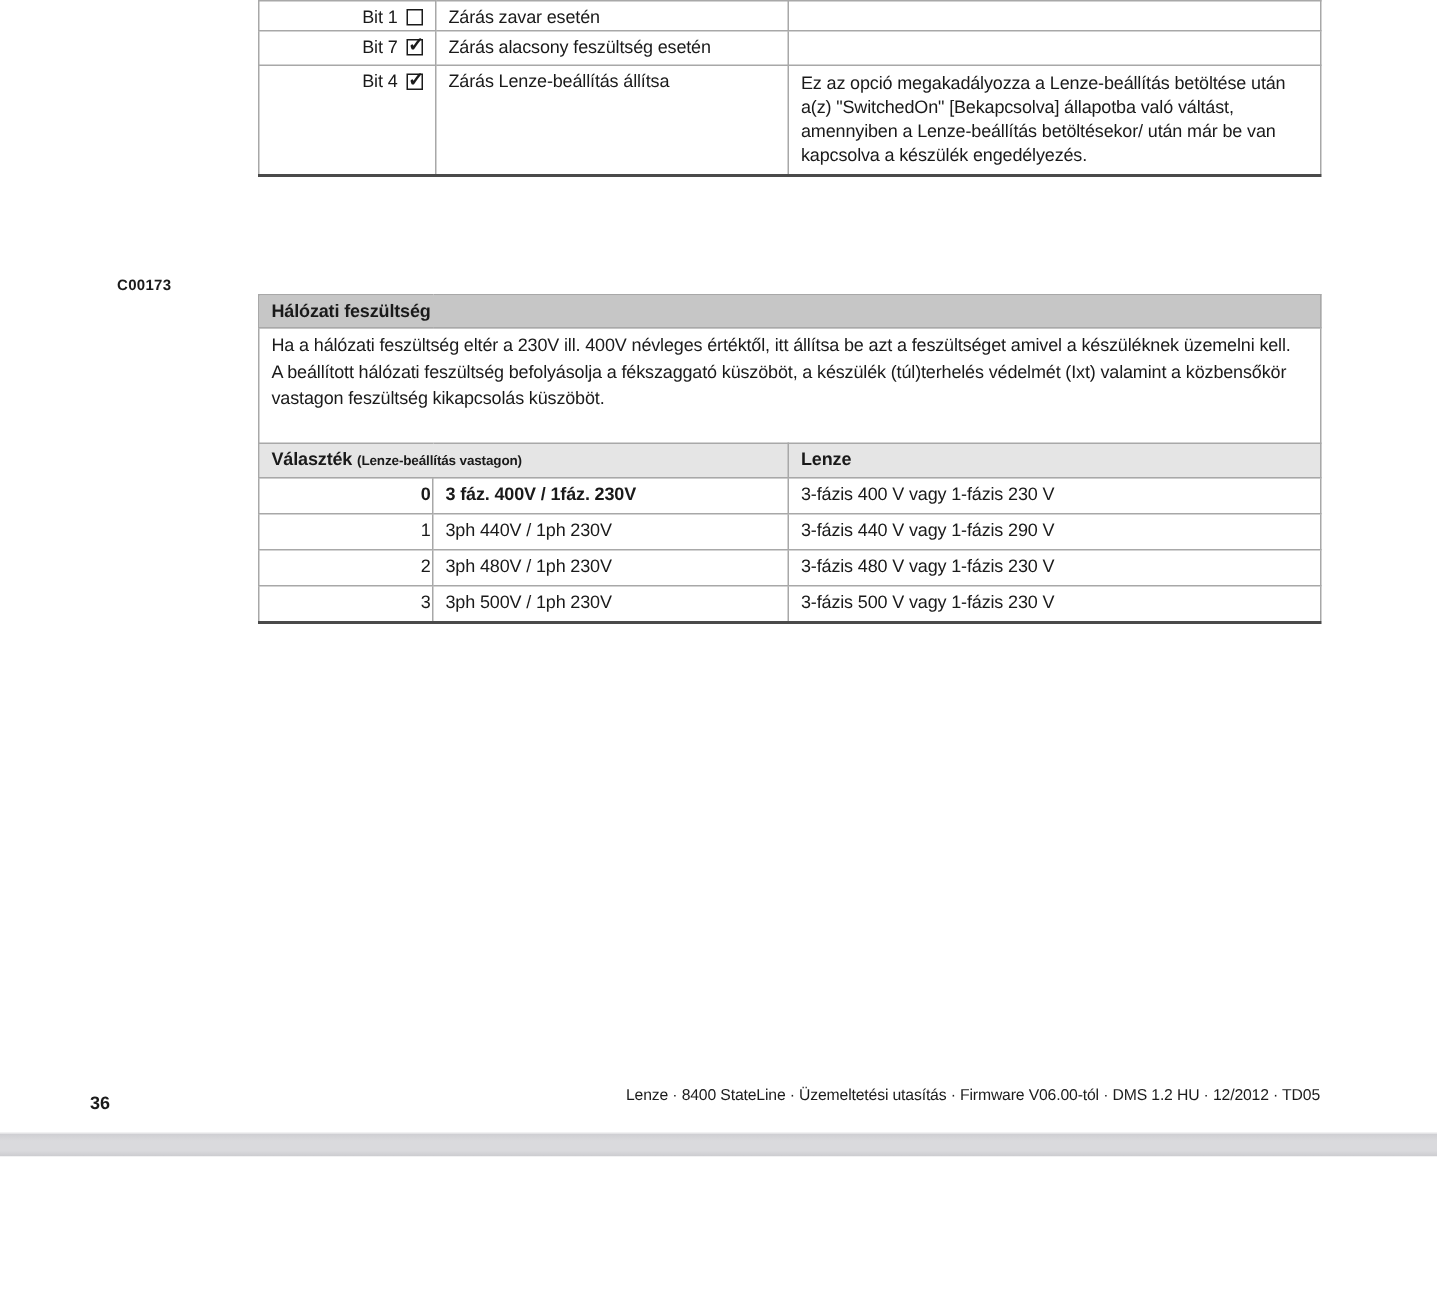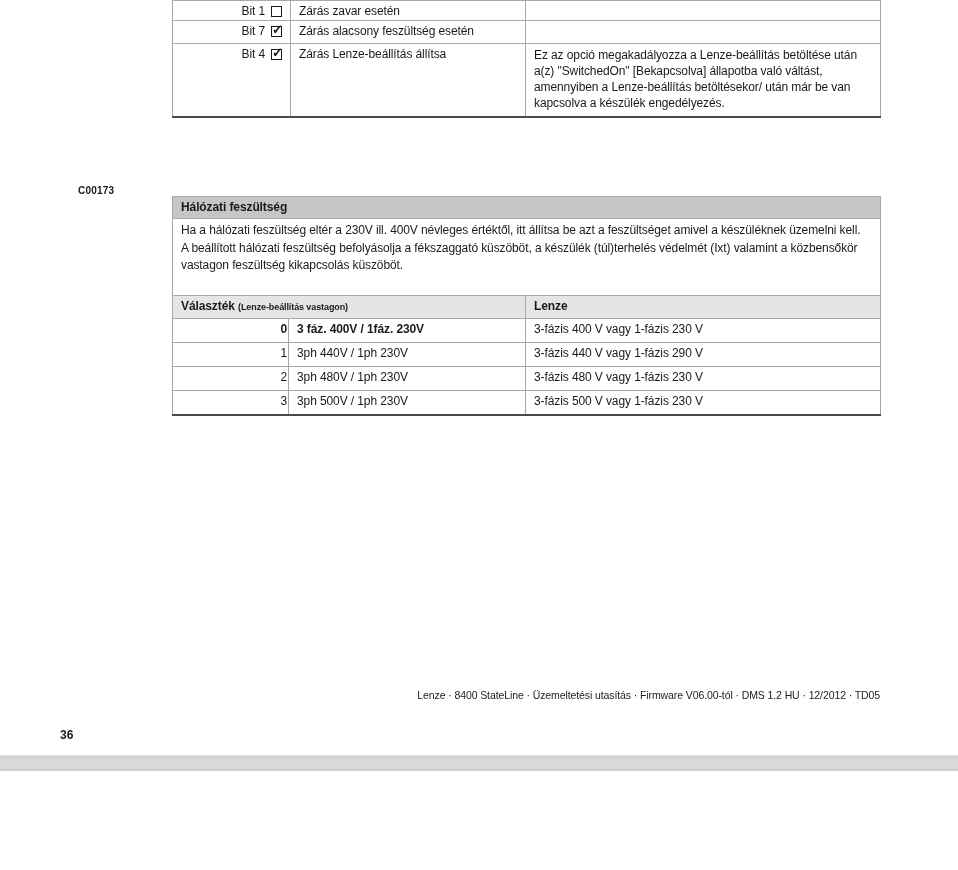--- a/index.html
+++ b/index.html
@@ -42,21 +42,21 @@
   tr.t-desc td { height:77px; line-height:17.5px; padding-top:4px; }
   tr.t-subhdr td { background:#e5e5e5; font-weight:bold; height:23px; }
   .hdr-note { font-size:9px; font-weight:bold; }
   td.valcell { text-align:right; padding-right:8px; }
   #param-table tr.data td { height:24px; }
   tr.default-row td.valcell, tr.default-row td.choicecell { font-weight:bold; }
 
   
   #footer-page-number { position:absolute; left:60px; top:684px; font-size:12px;
                         font-weight:bold;margin-top:44px; }
-  #footer-doc-info { position:absolute; right:78px; top:689px; font-size:10.5px;
+  #footer-doc-info { position:absolute; right:78px; top:724px; font-size:10.5px;
                      letter-spacing:-0.1px; color:#1c1c1c; }
 </style>
 </head>
 <body>
 
 <div class="page" id="page1">
 
   <table id="bit-table">
     <colgroup>
         <col style="width:118px">

